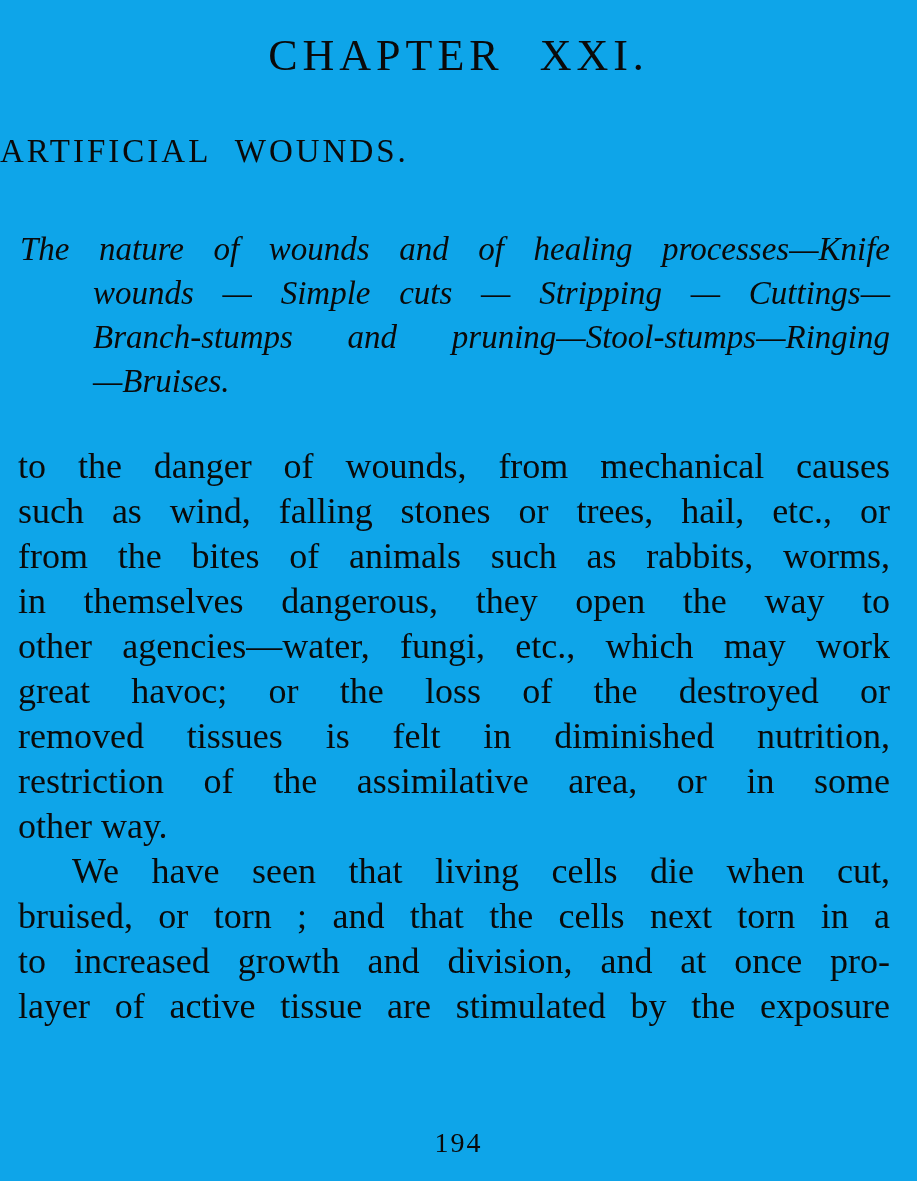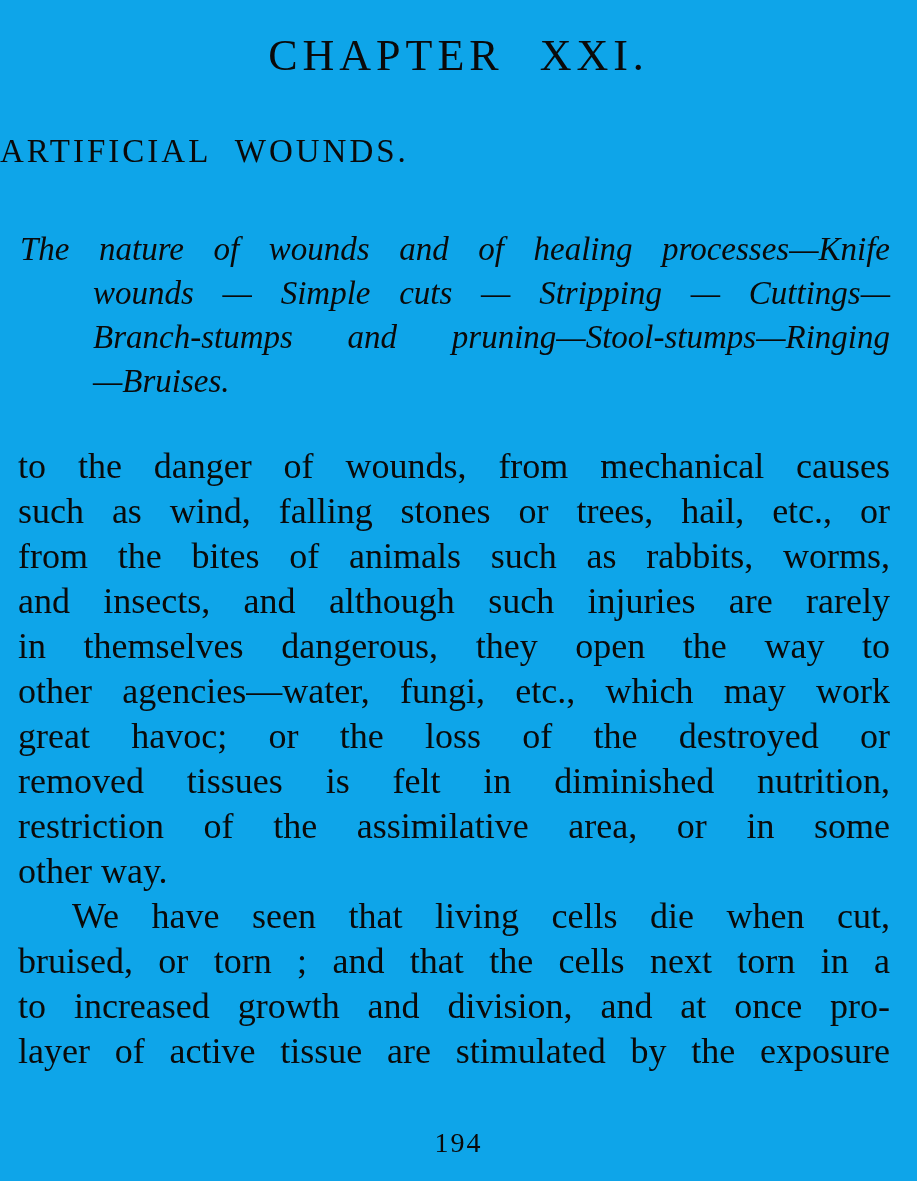--- a/index.html
+++ b/index.html
@@ -73,21 +73,20 @@
       <div class="line fill"><span>The nature of wounds and of healing processes—Knife</span></div>
       <div class="line fill"><span>wounds — Simple cuts — Stripping — Cuttings—</span></div>
       <div class="line fill"><span>Branch-stumps and pruning—Stool-stumps—Ringing</span></div>
       <div class="line"><span>—Bruises.</span></div>
     </div>
   <div class="body" id="bodytext">
       <div class="para">
         <div class="line fill"><span>to the danger of wounds, from mechanical causes</span></div>
         <div class="line fill"><span>such as wind, falling stones or trees, hail, etc., or</span></div>
         <div class="line fill"><span>from the bites of animals such as rabbits, worms,</span></div>
-        <div class="line fill"><span>and insects, and although such injuries are rarely</span></div>
         <div class="line fill"><span>in themselves dangerous, they open the way to</span></div>
         <div class="line fill"><span>other agencies—water, fungi, etc., which may work</span></div>
         <div class="line fill"><span>great havoc; or the loss of the destroyed or</span></div>
         <div class="line fill"><span>removed tissues is felt in diminished nutrition,</span></div>
         <div class="line fill"><span>restriction of the assimilative area, or in some</span></div>
         <div class="line"><span>other way.</span></div>
       </div>
       <div class="para">
         <div class="line fill" style="text-indent: 54px;"><span>We have seen that living cells die when cut,</span></div>
         <div class="line fill"><span>bruised, or torn ; and that the cells next torn in a</span></div>

